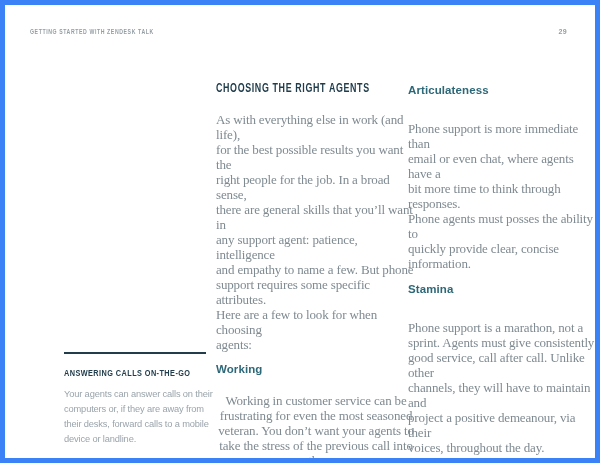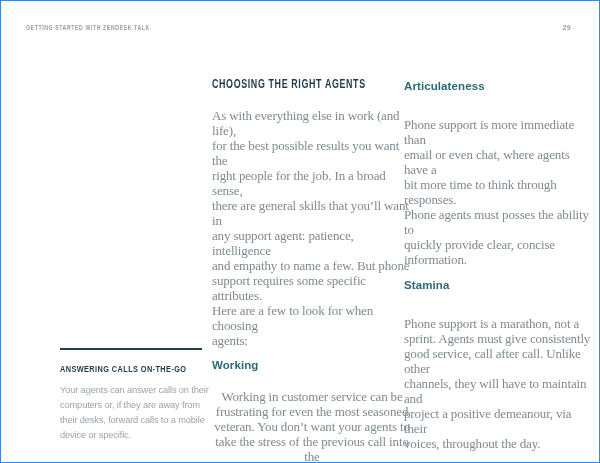--- a/index.html
+++ b/index.html
@@ -7,21 +7,21 @@
     padding: 0;
     background: #ffffff;
     font-family: "Liberation Sans", sans-serif;
   }
   .page {
     position: relative;
     width: 600px;
     height: 463px;
     background: #ffffff;
     box-sizing: border-box;
-    border: 1px solid #3b82f6;
+    border: 5px solid #3b82f6;
     overflow: hidden;
   }
 
   
   .topbar {
     position: absolute;
     left: 25px;
     right: 28px;
     top: 23px;
     display: flex;
@@ -164,16 +164,16 @@
 project a positive demeanour, via their
 voices, throughout the day.</p>
   </section>
 
   <aside class="sidebar">
     <div class="rule"></div>
     <h3>ANSWERING CALLS ON-THE-GO</h3>
     <p class="note">Your agents can answer calls on their
 computers or, if they are away from
 their desks, forward calls to a mobile
-device or specific.</p>
+device or landline.</p>
   </aside>
 
 </div>
 
 </body></html>

